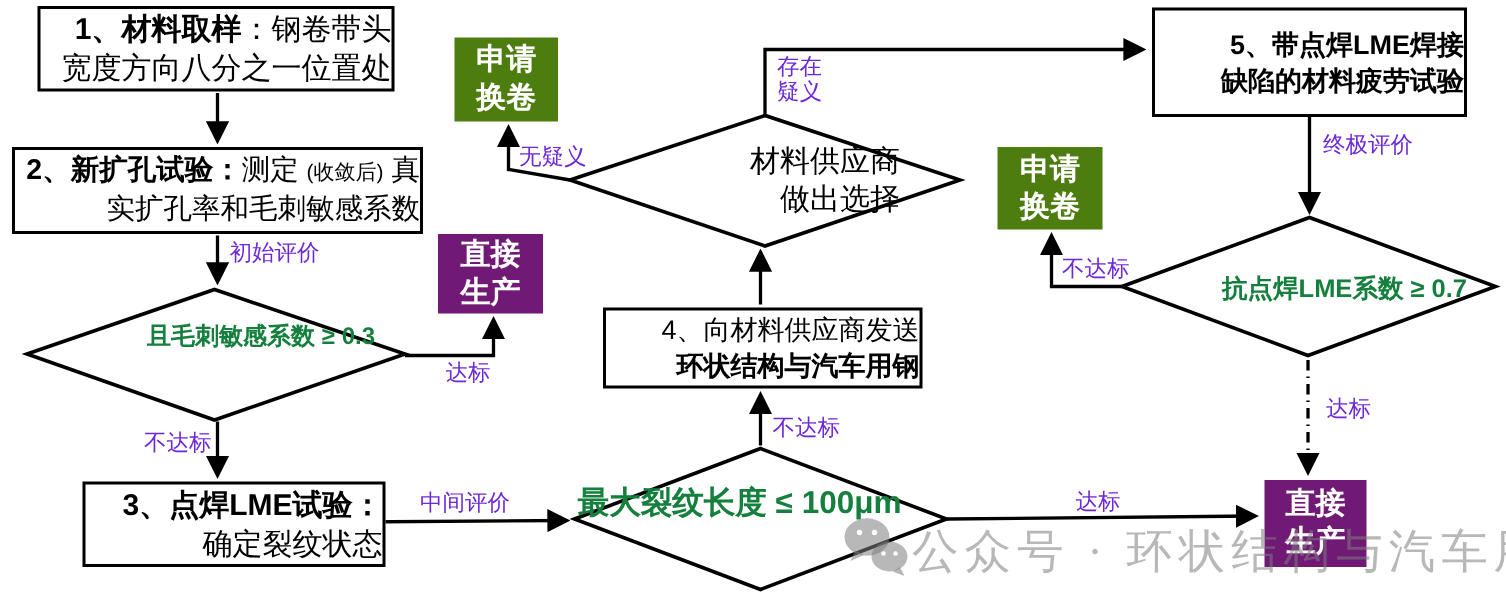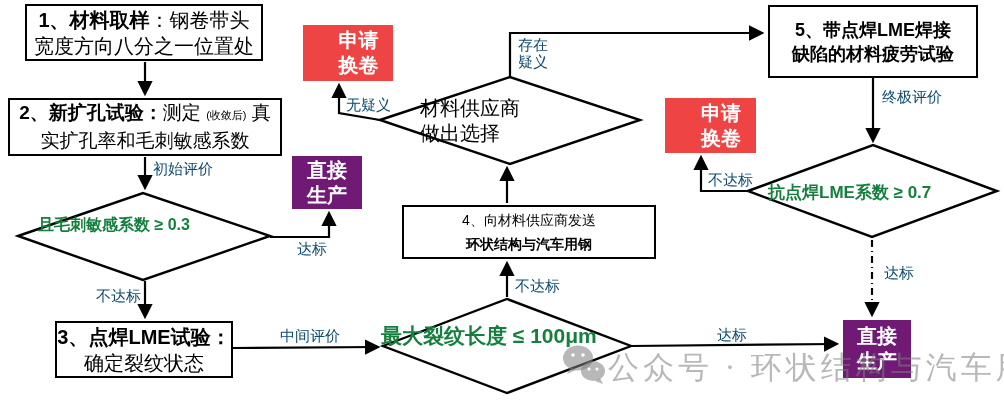--- a/index.html
+++ b/index.html
@@ -1,37 +1,37 @@
 <!DOCTYPE html>
 <html><head>
 <meta charset="utf-8">
 <style>
   html,body{margin:0;padding:0;background:#fff;}
   .stage{position:relative;width:1004px;height:401px;background:#ffffff;overflow:hidden;
          font-family:"Liberation Sans",sans-serif;}
   svg.wires{position:absolute;left:0;top:0;z-index:1;}
 
   .pbox{position:absolute;z-index:2;background:#fff;border:2.5px solid #000;
-        display:flex;flex-direction:column;justify-content:center;align-items:center;
+        display:flex;flex-direction:column;justify-content:center;align-items:flex-end;
         text-align:center;color:#000;box-sizing:border-box;}
   .pbox .ln{white-space:nowrap;}
   .b{font-weight:bold;}
-  .small{font-size:11px;}
+  .small{font-size:14px;}
 
   .abox{position:absolute;z-index:2;display:flex;flex-direction:column;justify-content:center;
         align-items:center;color:#fff;font-weight:bold;font-size:20px;line-height:25px;
         text-align:center;}
-  .orange{background:#ef4444;padding-left:21px;}
+  .orange{background:#4d7c0f;}
   .green{background:#701a75;}
 
-  .dtext{position:absolute;z-index:2;text-align:left;white-space:nowrap;}
+  .dtext{position:absolute;z-index:2;text-align:right;white-space:nowrap;}
   .red{color:#15803d;font-weight:bold;}
 
   .elabel{position:absolute;z-index:2;font-family:"Liberation Serif",serif;
-          font-size:15px;color:#0c4a6e;white-space:nowrap;line-height:17px;}
+          font-size:15px;color:#6d28d9;white-space:nowrap;line-height:17px;}
 
   .watermark{position:absolute;z-index:5;left:608px;top:347px;
              font-family:"Liberation Serif",serif;font-size:31px;letter-spacing:4px;
              color:rgba(125,125,125,0.55);white-space:nowrap;}
   .wm-icon{position:absolute;z-index:5;left:560px;top:341px;}
 </style>
 </head>
 <body>
 
 <div class="stage">
@@ -81,26 +81,26 @@
   <div class="pbox" style="left:25px;top:4px;width:238px;height:57px;font-size:20px;line-height:26px;">
     <div class="ln"><span class="b">1、材料取样</span><span>：钢卷带头</span></div>
     <div class="ln">宽度方向八分之一位置处</div>
   </div>
 
   <div class="pbox" style="left:8px;top:98px;width:274px;height:58px;font-size:19px;line-height:26px;">
     <div class="ln"><span class="b">2、新扩孔试验：</span><span>测定</span> <span class="small">(收敛后)</span> <span>真</span></div>
     <div class="ln">实扩孔率和毛刺敏感系数</div>
   </div>
 
-  <div class="pbox" style="left:55px;top:321px;width:178px;height:57px;font-size:20px;line-height:26px;">
+  <div class="pbox" style="left:55px;top:321px;width:202px;height:57px;font-size:20px;line-height:26px;">
     <div class="ln b">3、点焊LME试验：</div>
     <div class="ln">确定裂纹状态</div>
   </div>
 
-  <div class="pbox" style="left:402px;top:205px;width:254px;height:54px;font-size:14px;line-height:24px;">
+  <div class="pbox" style="left:402px;top:205px;width:213px;height:54px;font-size:18px;line-height:24px;">
     <div class="ln">4、向材料供应商发送</div>
     <div class="ln b">环状结构与汽车用钢</div>
   </div>
 
   <div class="pbox" style="left:768px;top:5px;width:210px;height:73px;font-size:18px;line-height:24px;font-weight:bold;">
     <div class="ln">5、带点焊LME焊接</div>
     <div class="ln">缺陷的材料疲劳试验</div>
   </div>
 
   <div class="abox orange" style="left:303px;top:25px;width:69px;height:56px;">

